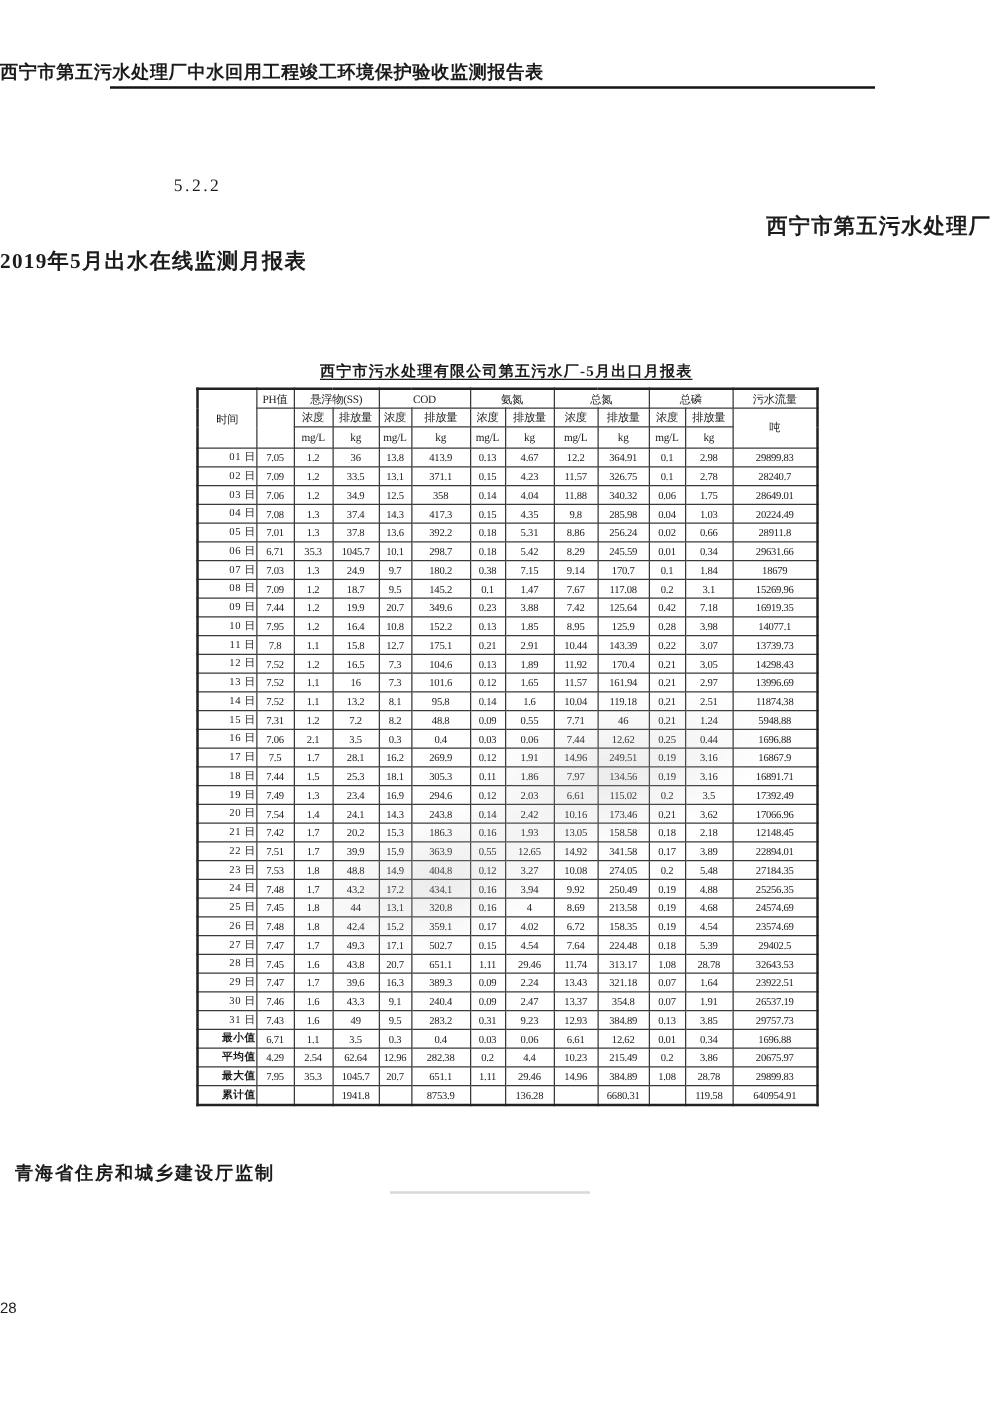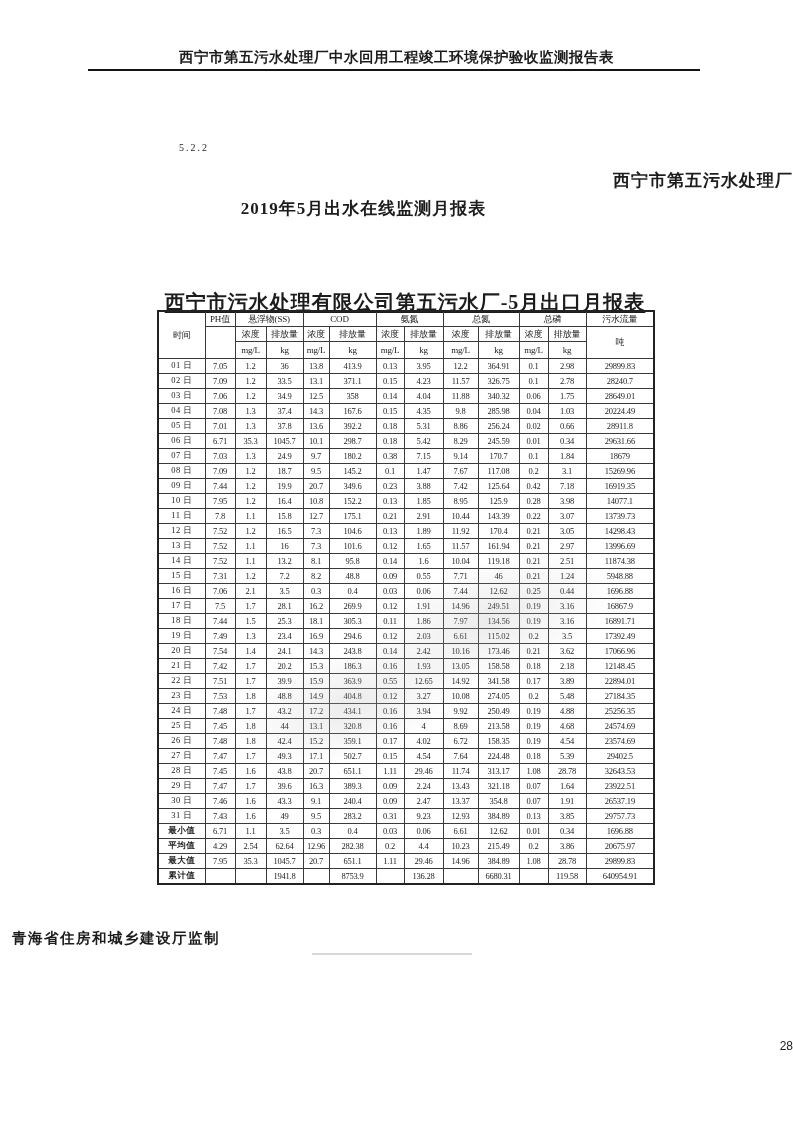--- a/index.html
+++ b/index.html
@@ -2,72 +2,72 @@
 <html><head>
 <meta charset="utf-8">
 <style>
   html,body{margin:0;padding:0;}
   body{
     width:793px;height:1122px;position:relative;background:#ffffff;
     font-family:"Liberation Serif","DejaVu Serif",serif;color:#1c1c1c;
     overflow:hidden;
   }
   .doc-header-title{
-    position:absolute;top:48px;left:0;width:793px;text-align:center;
+    position:absolute;top:48px;left:0;width:793px;
     font-size:14.5px;font-weight:600;letter-spacing:0.5px;
   }
   .doc-header-rule{
     position:absolute;top:69px;left:88px;width:612px;height:2px;background:#141414;
   }
   .section-number{
-    position:absolute;top:142px;left:139px;font-size:10px;letter-spacing:2px;margin-left:40px;
+    position:absolute;top:142px;left:139px;font-size:14px;letter-spacing:2px;
   }
   .main-title-1{
     position:absolute;top:169px;left:0;width:793px;text-align:right;
     font-size:17px;font-weight:700;letter-spacing:1px;
   }
   .main-title-2{
-    position:absolute;top:197px;left:0;width:645px;text-align:center;
-    font-size:17px;font-weight:700;letter-spacing:1px;padding-left:41px;
+    position:absolute;top:197px;left:0;width:645px;
+    font-size:17px;font-weight:700;letter-spacing:1px;
   }
   .table-title{
     position:absolute;top:289px;left:157px;width:496px;text-align:center;
-    font-size:20px;font-weight:700;letter-spacing:1px;
+    font-size:12px;font-weight:700;letter-spacing:1px;
     text-decoration:underline;text-underline-offset:2px;
   }
   .report-table{
     position:absolute;top:310px;left:157px;width:496px;
     border-collapse:collapse;table-layout:fixed;
     font-size:8.5px;letter-spacing:-0.2px;
   }
   .report-table td,.report-table th{
     border:1px solid #3a3a3a;text-align:center;vertical-align:middle;
     padding:0;height:14px;font-weight:500;overflow:hidden;white-space:nowrap;
   }
   .report-table{border:2px solid #222222;}
   .report-table th{font-size:9px;font-weight:400;}
   .report-table .hdr-sub{font-size:8.5px;padding-left:24px;}
   .report-table tr:nth-last-child(-n+4) td:first-child{font-weight:700;}
-  .report-table td:first-child{letter-spacing:0.5px;}
+  .report-table td:first-child{letter-spacing:0.5px;text-align:right;}
   .watermark{
     position:absolute;pointer-events:none;opacity:0.28;
     background:radial-gradient(closest-side,#b9b9b9,rgba(255,255,255,0));
     filter:blur(3px);border-radius:50%;
   }
   .wm1{top:560px;left:360px;width:260px;height:120px;transform:rotate(-18deg);}
   .wm2{top:650px;left:230px;width:240px;height:110px;transform:rotate(-18deg);}
   .footer-line{
     position:absolute;top:929px;left:0;width:793px;text-align:left;
     font-size:14.5px;font-weight:700;letter-spacing:1.5px;margin-left:12px;
   }
   .footer-underline{
     position:absolute;top:953px;left:312px;width:160px;height:2px;background:#d9d9d9;
   }
   .page-number{
-    position:absolute;top:1039px;left:0;width:793px;text-align:right;
+    position:absolute;top:1039px;left:0;width:793px;text-align:left;
     font-size:12px;font-family:"Liberation Sans","DejaVu Sans",sans-serif;
   }
 </style>
 </head>
 <body>
 
 <div class="doc-header-title">西宁市第五污水处理厂中水回用工程竣工环境保护验收监测报告表</div>
 <div class="doc-header-rule"></div>
 
 <div class="section-number">5.2.2</div>
@@ -132,21 +132,21 @@
   </thead>
   <tbody id="table-body">
       <tr>
         <td>01 日</td>
         <td>7.05</td>
         <td>1.2</td>
         <td>36</td>
         <td>13.8</td>
         <td>413.9</td>
         <td>0.13</td>
-        <td>3.95</td>
+        <td>4.67</td>
         <td>12.2</td>
         <td>364.91</td>
         <td>0.1</td>
         <td>2.98</td>
         <td>29899.83</td>
       </tr>
       <tr>
         <td>02 日</td>
         <td>7.09</td>
         <td>1.2</td>
@@ -175,21 +175,21 @@
         <td>0.06</td>
         <td>1.75</td>
         <td>28649.01</td>
       </tr>
       <tr>
         <td>04 日</td>
         <td>7.08</td>
         <td>1.3</td>
         <td>37.4</td>
         <td>14.3</td>
-        <td>167.6</td>
+        <td>417.3</td>
         <td>0.15</td>
         <td>4.35</td>
         <td>9.8</td>
         <td>285.98</td>
         <td>0.04</td>
         <td>1.03</td>
         <td>20224.49</td>
       </tr>
       <tr>
         <td>05 日</td>

